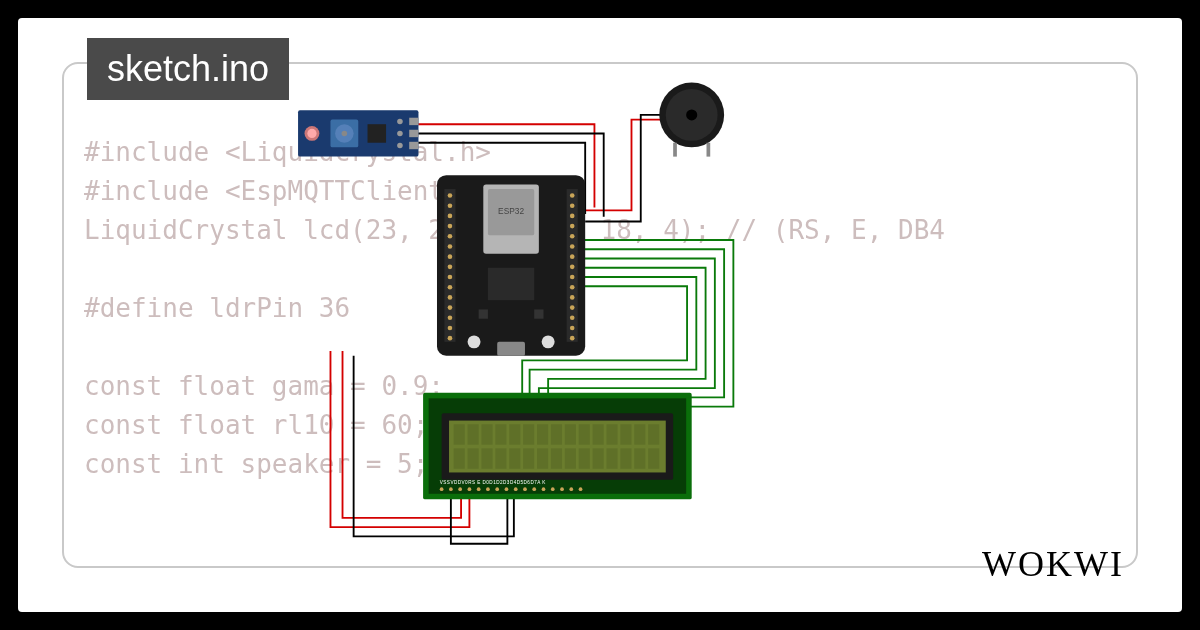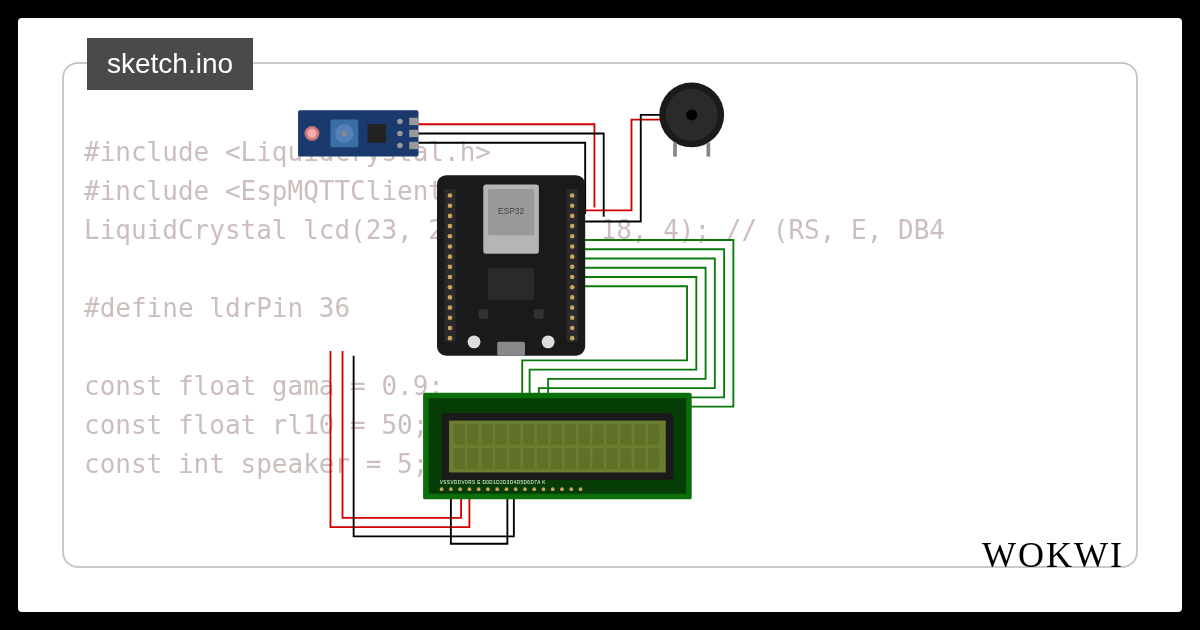--- a/index.html
+++ b/index.html
@@ -35,21 +35,21 @@
       border-radius: 16px;
       overflow: hidden;
     }
     .filename-tab {
       position: absolute;
       top: 20px;
       left: 69px;
       background: #4a4a4a;
       color: #fff;
       padding: 10px 20px;
-      font-size: 28px;
+      font-size: 36px;
       font-family: -apple-system, Arial, sans-serif;
       z-index: 100;
     }
     .code-area {
       position: absolute;
       top: 30px;
       left: 20px;
       font-family: 'Menlo', 'Consolas', monospace;
       font-size: 26px;
       line-height: 1.5;
@@ -61,21 +61,21 @@
       position: absolute;
       top: 0;
       left: 0;
       width: 100%;
       height: 100%;
       z-index: 10;
       text-decoration: underline;
     }
     .logo {
       position: absolute;
-      bottom: 36px;
+      bottom: 27px;
       right: 58px;
       font-size: 36px;
       font-family: 'Comic Sans MS', cursive;
       letter-spacing: 2px;
       color: #000;
       z-index: 50;
       font-weight: 400;
     }
     svg {
       width: 100%;
@@ -93,21 +93,21 @@
 <div class="outer-frame">
   <div class="inner-frame">
     <div class="code-area">
 <span>#include &lt;LiquidCrystal.h&gt;</span>
 <span>#include &lt;EspMQTTClient.h&gt;</span>
 <span>LiquidCrystal lcd(23, 22, 5, 19, 18, 4); // (RS, E, DB4</span>
 <span></span>
 <span>#define ldrPin 36</span>
 <span></span>
 <span>const float gama = 0.9;</span>
-<span>const float rl10 = 50;</span>
+<span>const float rl10 = 60;</span>
 <span>const int speaker = 5;</span>
     </div>
 
     <div class="circuit-area">
       <svg viewBox="0 0 1112 542">
 
         <g>
 
           <path d="M 350 65 L 550 65 L 550 155" stroke="#d40000" stroke-width="2" fill="none"></path>
           <path d="M 265 310 L 265 500 L 415 500 L 415 440" stroke="#d40000" stroke-width="2" fill="none"></path>

